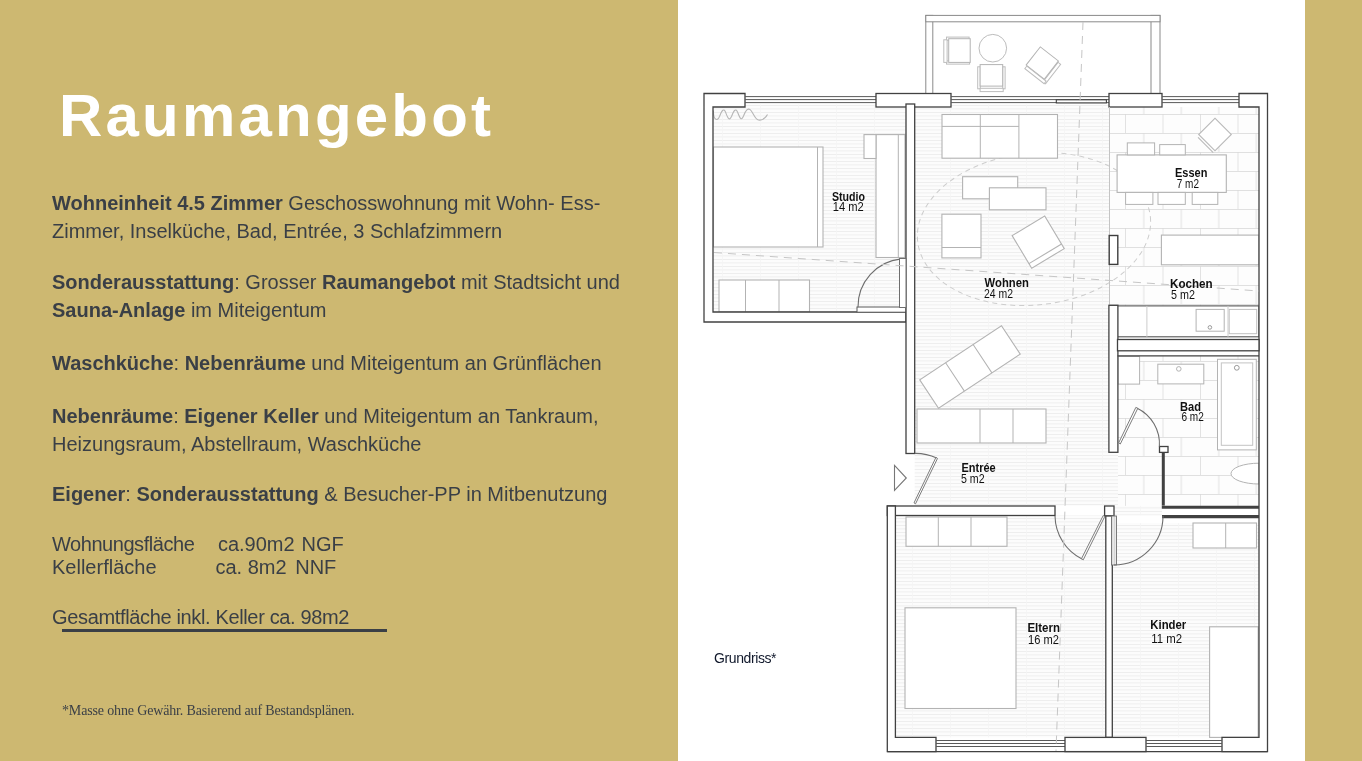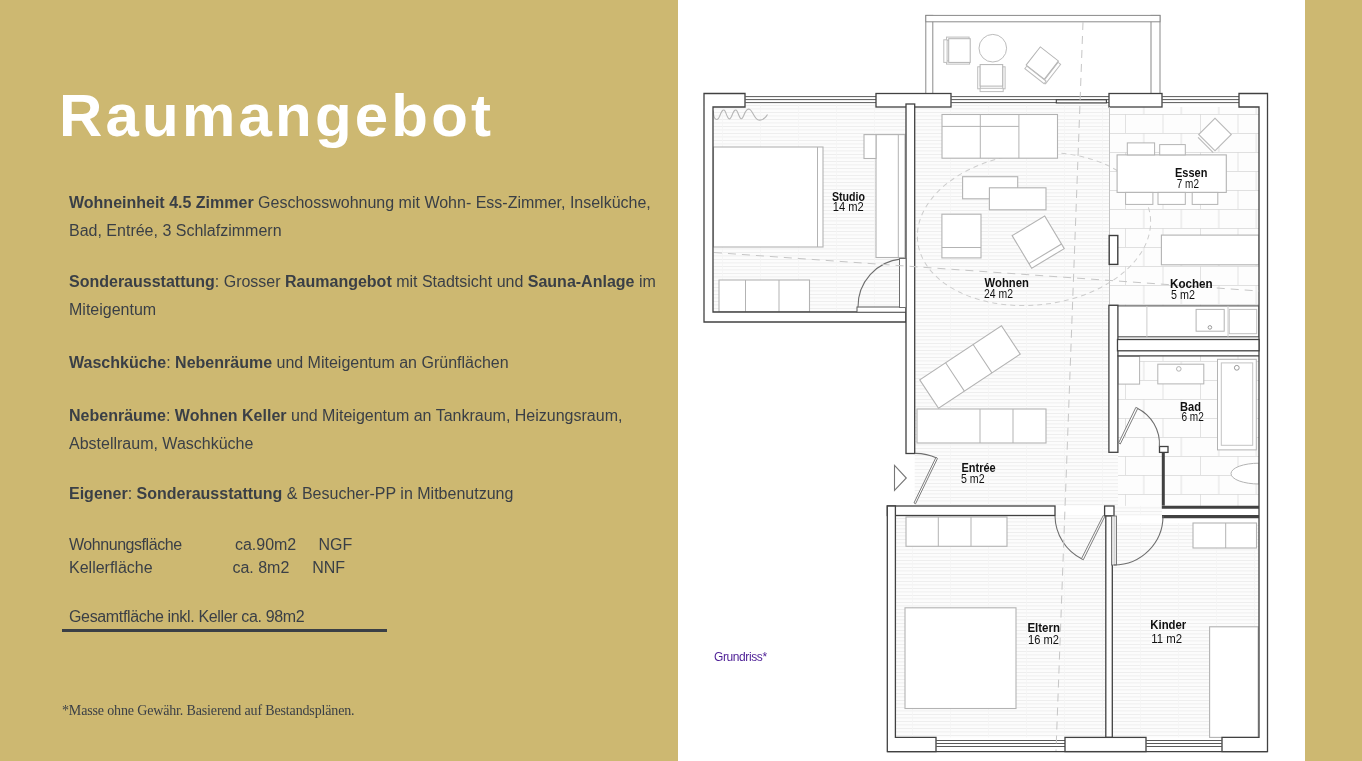--- a/index.html
+++ b/index.html
@@ -1,54 +1,54 @@
 <!DOCTYPE html>
 <html><head>
 <meta charset="utf-8">
 <style>
   html,body{margin:0;padding:0;width:1362px;height:761px;background:#cdb871;font-family:"Liberation Sans",sans-serif;overflow:hidden}
   .abs{position:absolute}
-  .txt{position:absolute;left:69px;color:#3a3f46;font-size:16px;line-height:28px;width:590px}
+  .txt{position:absolute;left:52px;color:#3a3f46;font-size:20px;line-height:28px;width:590px}
   b{font-weight:bold}
 </style>
 </head>
 <body>
 
 <div class="abs" style="left:0;top:0;width:1362px;height:761px;background:#cdb871"></div>
 
 <div class="abs" style="left:678px;top:0;width:627px;height:761px;background:#ffffff"></div>
 
 <div class="abs" style="left:59px;top:88.4px;color:#ffffff;font-size:60px;line-height:55px;font-weight:bold;letter-spacing:3.2px">Raumangebot</div>
 
 <div class="txt" style="top:188.7px"><b>Wohneinheit 4.5 Zimmer</b> Geschosswohnung mit Wohn- Ess-Zimmer, Inselküche, Bad, Entrée, 3 Schlafzimmern</div>
 
 <div class="txt" style="top:268px"><b>Sonderausstattung</b>: Grosser <b>Raumangebot</b> mit Stadtsicht und <b>Sauna-Anlage</b> im Miteigentum</div>
 
 <div class="txt" style="top:348.5px"><b>Waschküche</b>: <b>Nebenräume</b> und Miteigentum an Grünflächen</div>
 
-<div class="txt" style="top:401.6px"><b>Nebenräume</b>: <b>Wohnen Keller</b> und Miteigentum an Tankraum, Heizungsraum, Abstellraum, Waschküche</div>
+<div class="txt" style="top:401.6px"><b>Nebenräume</b>: <b>Eigener Keller</b> und Miteigentum an Tankraum, Heizungsraum, Abstellraum, Waschküche</div>
 
 <div class="txt" style="top:480.4px"><b>Eigener</b>: <b>Sonderausstattung</b> &amp; Besucher-PP in Mitbenutzung</div>
 
 <div class="txt" style="top:532.7px;line-height:23.5px;font-weight:normal;height:47px">
 <span class="abs" style="left:0;letter-spacing:-0.45px">Wohnungsfläche</span>
 <span class="abs" style="left:165.9px">ca.90m2</span>
 <span class="abs" style="left:249.5px">NGF</span>
 <span class="abs" style="left:0;top:23.5px">Kellerfläche</span>
 <span class="abs" style="left:163.4px;top:23.5px">ca. 8m2</span>
 <span class="abs" style="left:243.2px;top:23.5px">NNF</span>
 </div>
 
 <div class="txt" style="top:604.8px;line-height:24px;font-weight:normal;letter-spacing:-0.35px">Gesamtfläche inkl. Keller ca. 98m2</div>
 
 <div class="abs" style="left:62px;top:629.2px;width:325px;height:2.4px;background:#3a3f46"></div>
 
 <div class="abs" style="left:62px;top:698.5px;color:#3a3f46;font-family:'Liberation Serif',serif;font-size:14px;line-height:24px;letter-spacing:-0.15px">*Masse ohne Gewähr. Basierend auf Bestandsplänen.</div>
 
-<div class="abs" style="left:714px;top:650px;color:#4c1d95;font-size:12px;letter-spacing:-0.4px">Grundriss*</div>
+<div class="abs" style="left:714px;top:650px;color:#0f172a;font-size:14px;letter-spacing:-0.4px">Grundriss*</div>
 
 <svg class="abs" style="left:0;top:0" width="1362" height="761" viewBox="0 0 1362 761">
 <defs>
   <pattern id="wd" width="38" height="3.5" patternUnits="userSpaceOnUse">
     <rect width="38" height="3.5" fill="#fcfcfc"></rect>
     <path d="M0 0.5 H38" stroke="#ededed" stroke-width="0.9"></path>
     <path d="M0.4 0 V3.5" stroke="#f4f4f4" stroke-width="0.8"></path>
   </pattern>
   <pattern id="tl" width="37.5" height="38" patternUnits="userSpaceOnUse">
     <rect width="37.5" height="38" fill="#fdfdfd"></rect>

